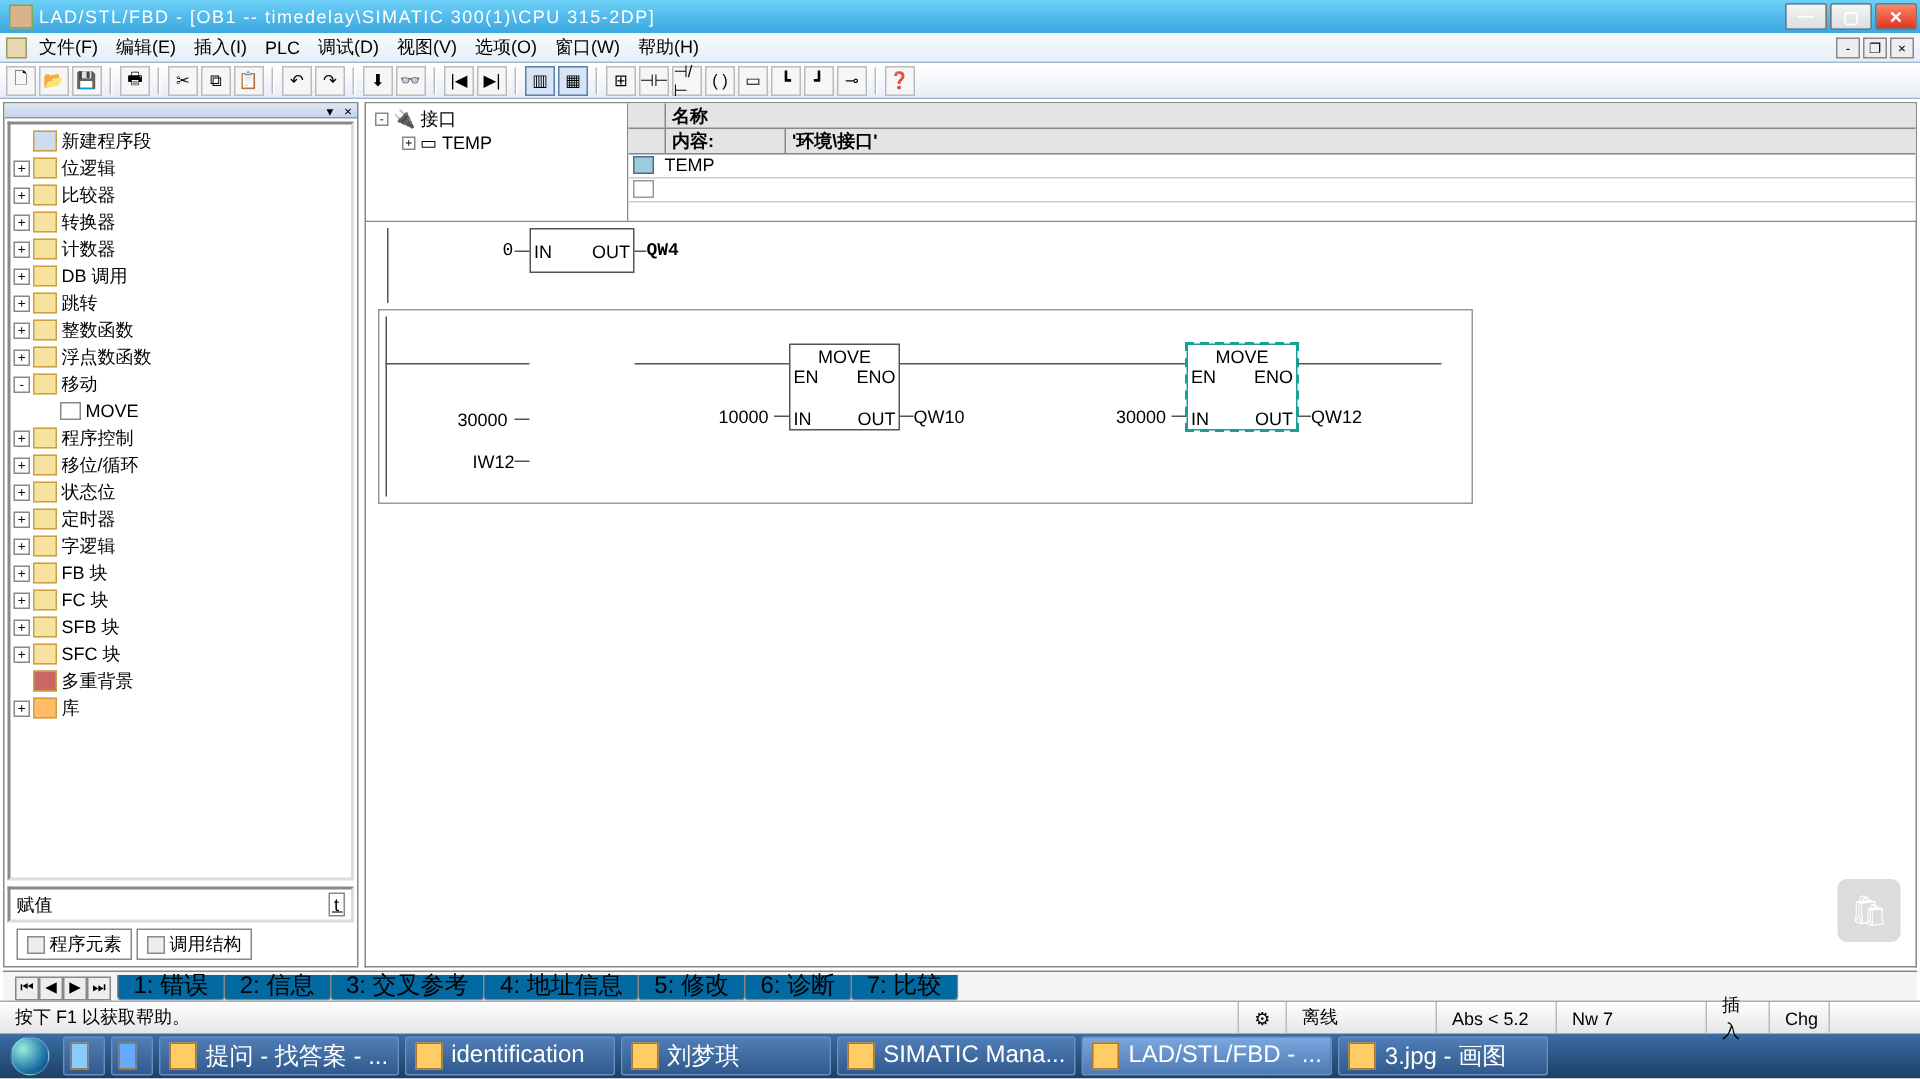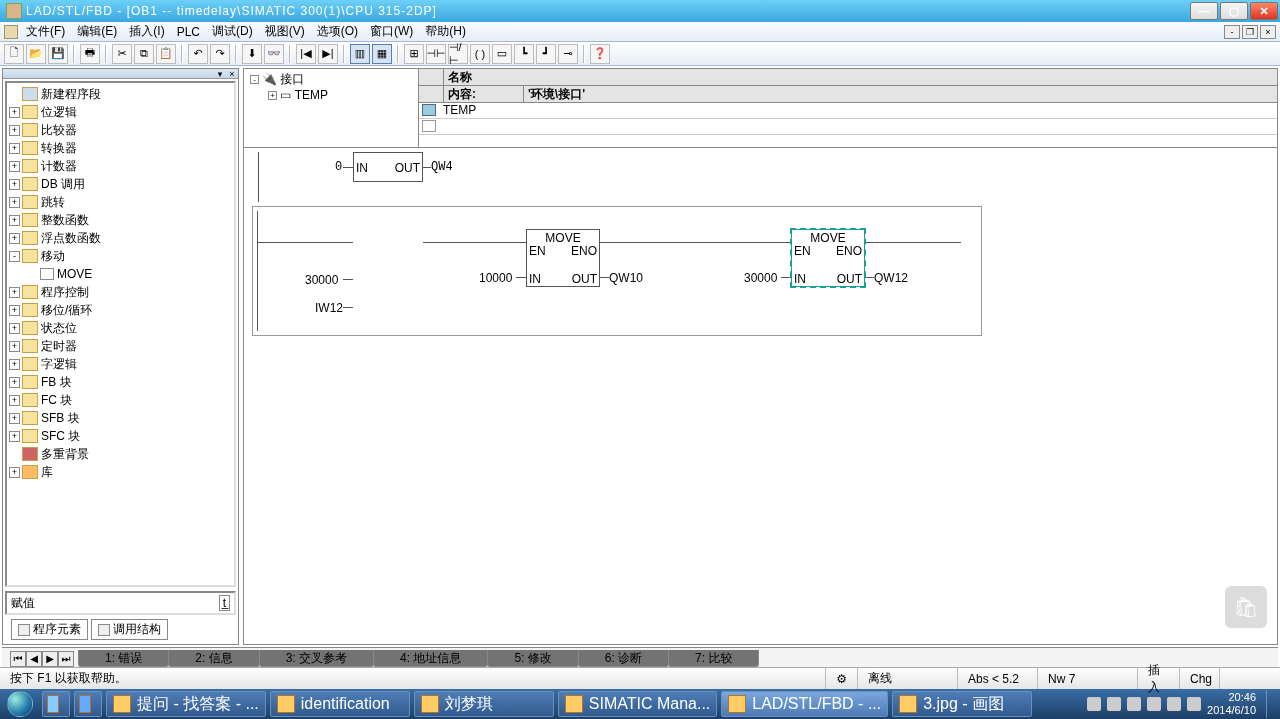--- a/index.html
+++ b/index.html
@@ -79,21 +79,21 @@
 .fblock .pin { position:absolute; font-size:12px;}
 .fblock.selbox { outline:2px dashed #17a098; outline-offset:-1px; border:1px solid #17a098;}
 .val { position:absolute; }
 
 .ladtools { position:absolute; right:10px; bottom:16px; width:42px; height:42px; background:#dcdcdc; border-radius:6px; display:flex;align-items:center;justify-content:center; color:#fff; font-size:20px;}
 
 
 .bottompane { height:20px; display:flex; align-items:flex-end; border-top:1px solid #888; background:#f4f4f4; padding-left:8px; margin:0 2px;}
 .navbtns { display:flex; gap:0; margin-right:4px;}
 .navbtn { width:16px; height:16px; border:1px solid #888; background:#eee; font-size:10px; line-height:14px; text-align:center;}
-.bottab { border:1px solid #888; border-top:none; padding:0 26px; background:#737373; font-size:12px; height:17px; line-height:16px; margin-right:-1px; border-radius:0 0 3px 3px;}
+.bottab { border:1px solid #888; border-top:none; padding:0 10px; background:#0369a1; font-size:16px; height:17px; line-height:16px; margin-right:-1px; border-radius:0 0 3px 3px;}
 
 
 .statusbar { height:22px; background:linear-gradient(#fefefe,#e6e6e6); border-top:1px solid #aaa; display:flex; align-items:center; font-size:12px;}
 .statusbar .cell { border-right:1px solid #bbb; padding:0 10px; height:100%; display:flex; align-items:center;}
 
 
 .taskbar { height:30px; background:linear-gradient(#3a6ea5,#1c3f66); display:flex; align-items:center;}
 .startbtn { width:40px; height:30px; display:flex; align-items:center; justify-content:center;}
 .startbtn .orb { width:26px; height:26px; border-radius:50%; background:radial-gradient(circle at 30% 30%, #9ed, #27a 60%, #036); border:1px solid #fff4;}
 .taskitem { height:26px; min-width:140px; margin:0 2px; background:linear-gradient(#4f7db6,#315a8e); border:1px solid #6a8fbd; border-radius:2px; display:flex; align-items:center; padding:0 6px; color:#fff; font-size:16px;}
@@ -333,21 +333,21 @@
 
     <div class="ladwrap">
       <div class="lad">
 
         <div class="prevblock">
           <div class="pbox" style="left:94px;top:0;width:70px;height:30px;">
             <span style="position:absolute;left:2px;top:8px;">IN</span>
             <span style="position:absolute;right:2px;top:8px;">OUT</span>
           </div>
           <div class="pval" style="left:76px;top:8px;">0</div>
-          <div class="pval" style="left:172px;top:8px;">QW4</div>
+          <div class="pval" style="left:172px;top:8px;font-weight:bold;">QW4</div>
           <div style="position:absolute;left:84px;top:15px;width:10px;height:1px;background:#555;"></div>
           <div style="position:absolute;left:164px;top:15px;width:8px;height:1px;background:#555;"></div>
         </div>
 
 
         <div class="network">
           <div class="rail"></div>
 
           <div class="wire" style="left:4px;top:35px;width:96px;"></div>
 
@@ -448,26 +448,13 @@
       </div>
       <div class="taskitem active">
         <span class="ic"></span>
         <span>LAD/STL/FBD  - ...</span>
       </div>
       <div class="taskitem">
         <span class="ic"></span>
         <span>3.jpg - 画图</span>
       </div>
     </div>
-  <div class="tray">
-    <div class="tic"></div>
-    <div class="tic"></div>
-    <div class="tic"></div>
-    <div class="tic"></div>
-    <div class="tic"></div>
-    <div class="tic"></div>
-    <div class="clock">
-      <div>20:46</div>
-      <div>2014/6/10</div>
-    </div>
-    <div style="width:8px;height:28px;border-left:1px solid #6a8fbd;margin-left:4px;"></div>
-  </div>
 </div>
 
 </body></html>

